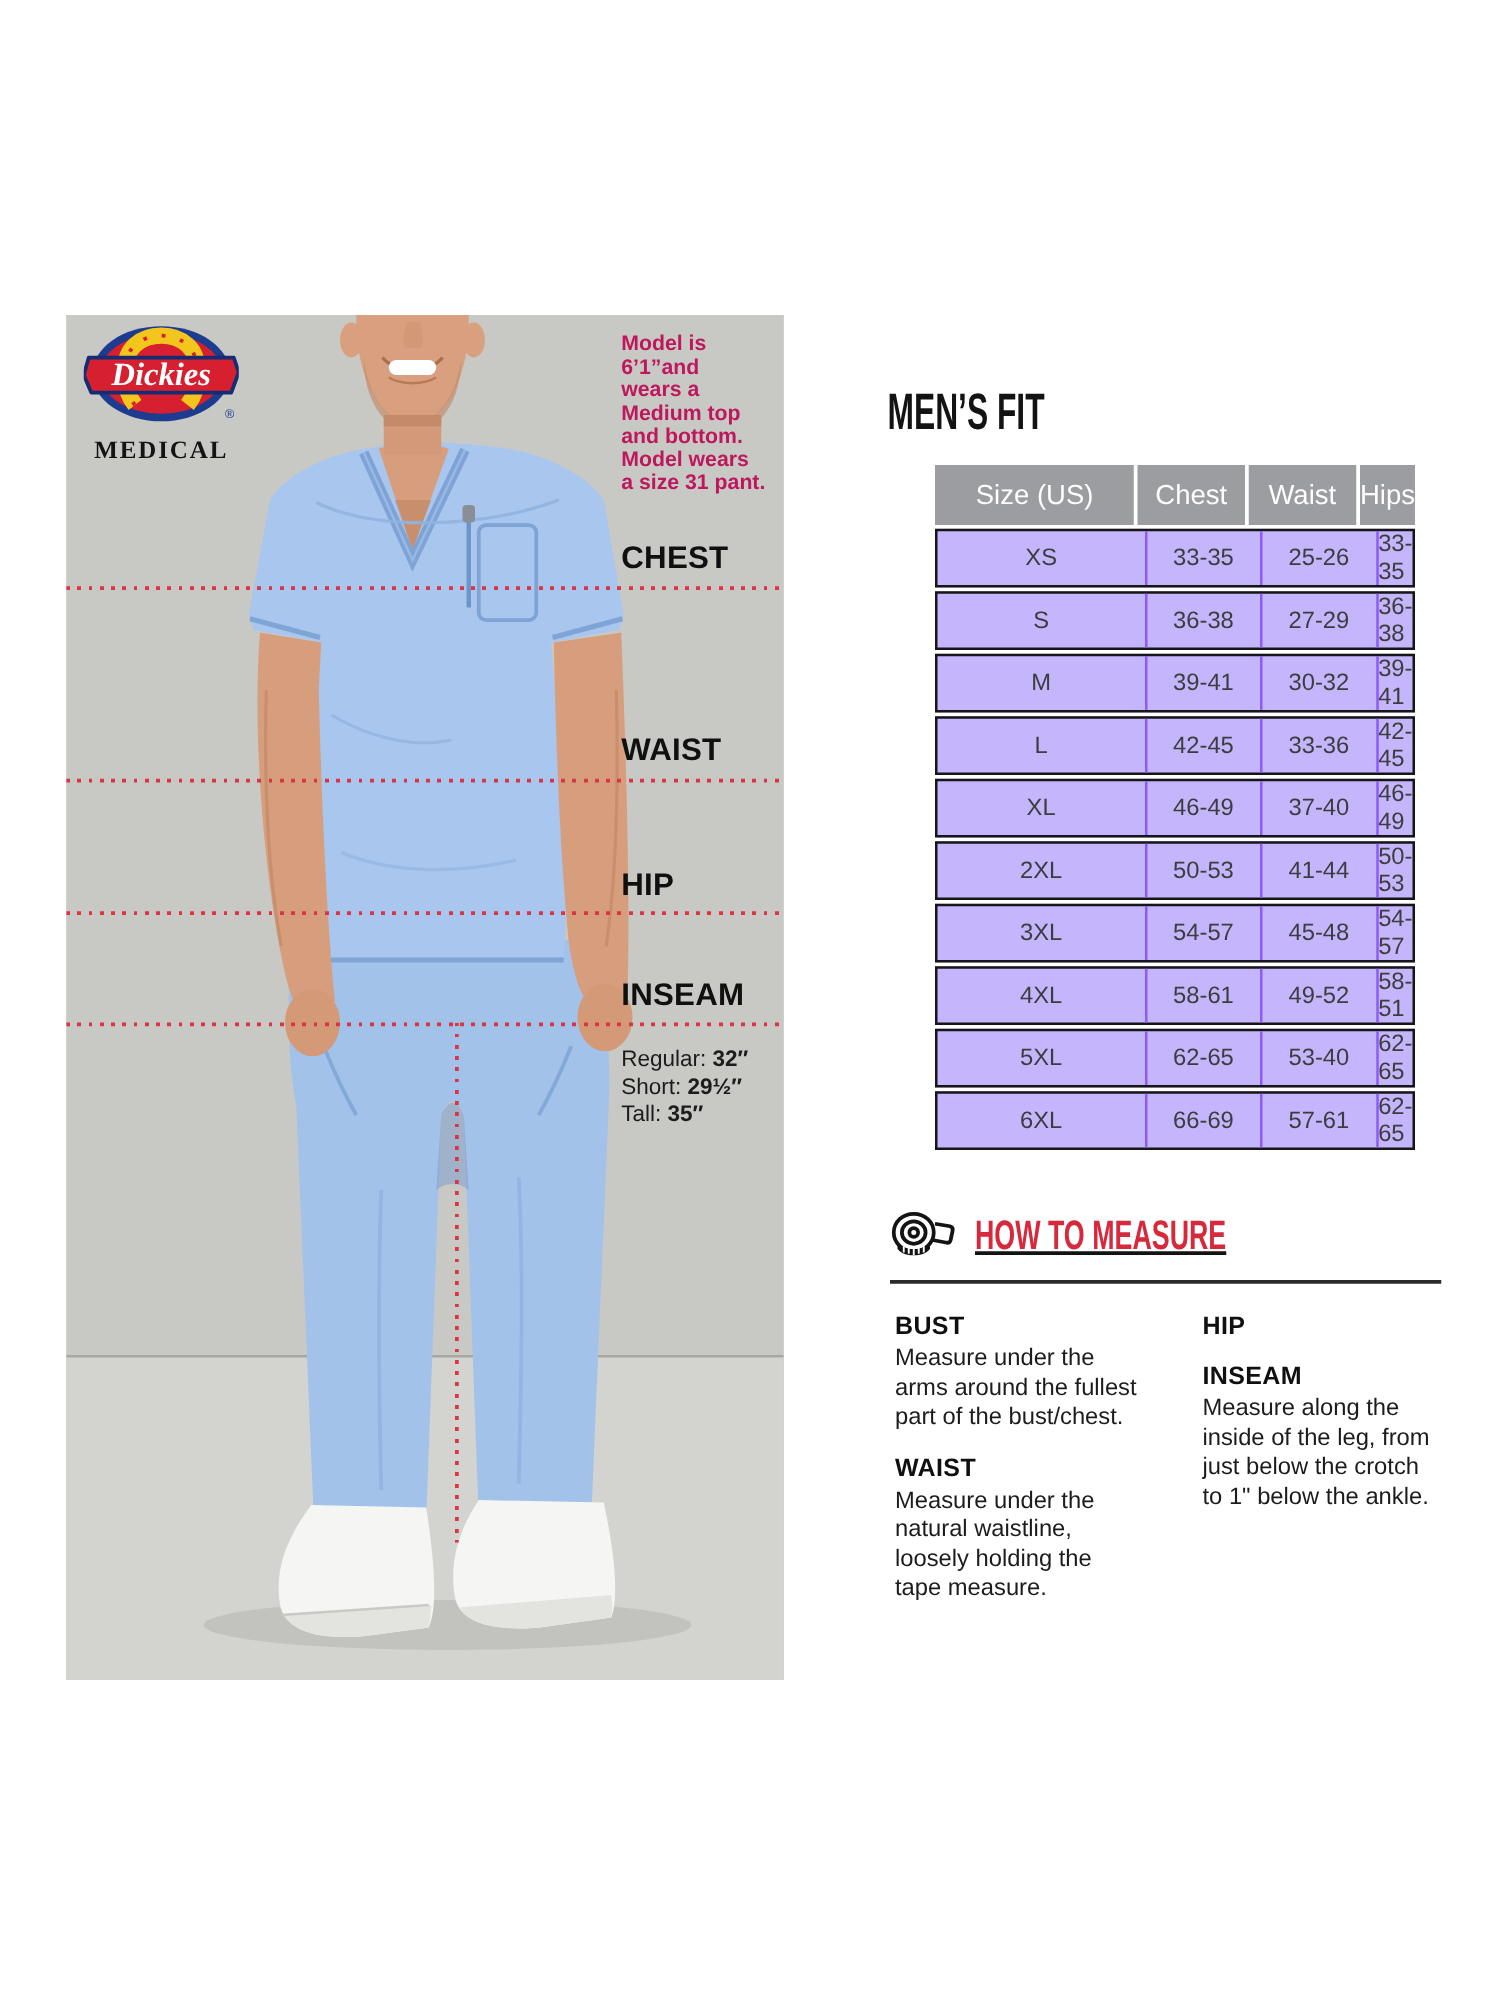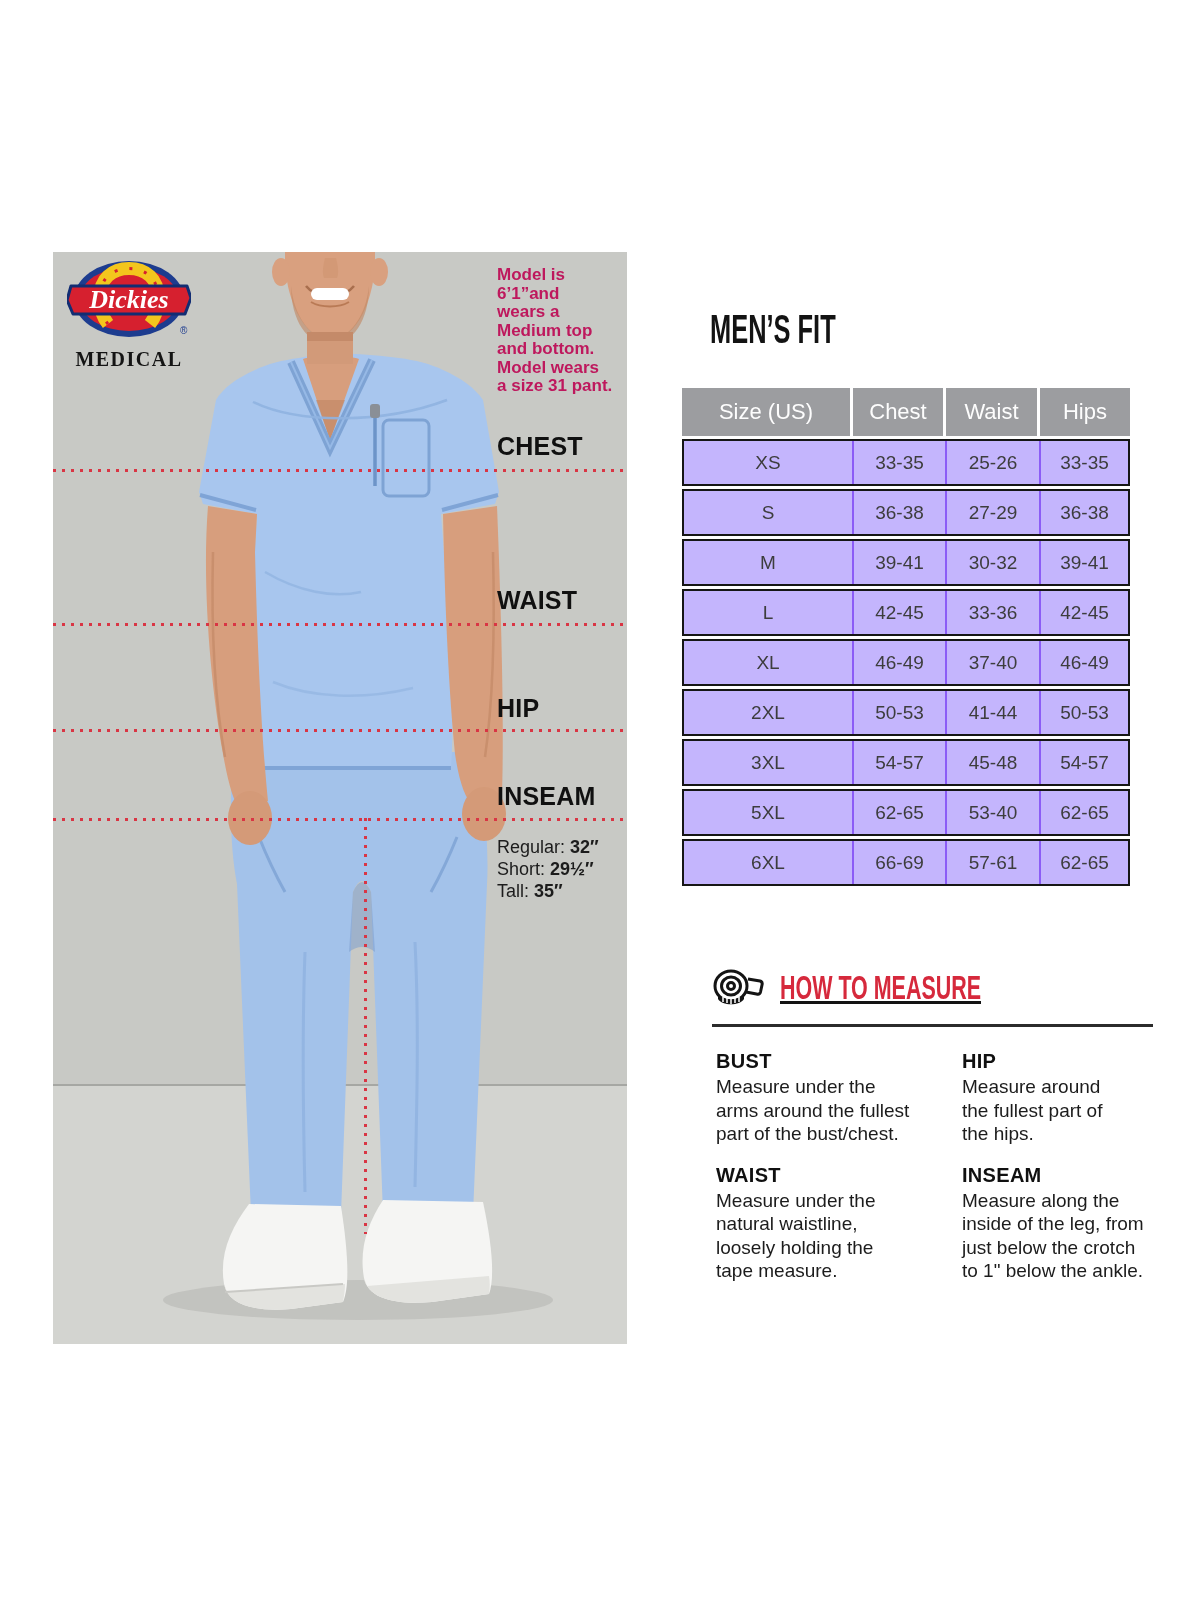--- a/index.html
+++ b/index.html
@@ -36,21 +36,21 @@
   }
   .inseam-options{
     position:absolute;left:444px;top:584px;z-index:3;font-size:18px;line-height:22px;color:#1c1c1c;
   }
   .inseam-options .val{font-weight:bold;}
   
   .fit-title{
     position:absolute;left:710px;top:306px;font-size:41px;font-weight:900;color:#131313;
     transform:scaleX(0.62);transform-origin:left top;white-space:nowrap;letter-spacing:0px;
   }
-  .size-table{position:absolute;left:682px;top:372px;width:448px;margin-top:16px;}
+  .size-table{position:absolute;left:748px;top:372px;width:384px;}
   .t-head{
     display:flex;height:48px;background:#9c9da0;color:#fdfdfd;font-size:22px;align-items:center;
   }
   .t-head .hc{display:flex;align-items:center;justify-content:center;height:100%;box-sizing:border-box;}
   .t-head .hc + .hc{border-left:3px solid #ffffff;}
   .t-row{
     display:flex;height:47px;box-sizing:border-box;border:2px solid #161616;background:#c4b5fd;
     margin-top:3px;font-size:19px;color:#3d3d3d;
   }
   .t-row .tc{display:flex;align-items:center;justify-content:center;height:100%;box-sizing:border-box;}
@@ -218,20 +218,26 @@
         <div class="tc c0">2XL</div>
         <div class="tc c1">50-53</div>
         <div class="tc c2">41-44</div>
         <div class="tc c3">50-53</div>
       </div>
       <div class="t-row">
         <div class="tc c0">3XL</div>
         <div class="tc c1">54-57</div>
         <div class="tc c2">45-48</div>
         <div class="tc c3">54-57</div>
+      </div>
+      <div class="t-row">
+        <div class="tc c0">4XL</div>
+        <div class="tc c1">58-61</div>
+        <div class="tc c2">49-52</div>
+        <div class="tc c3">58-51</div>
       </div>
       <div class="t-row">
         <div class="tc c0">5XL</div>
         <div class="tc c1">62-65</div>
         <div class="tc c2">53-40</div>
         <div class="tc c3">62-65</div>
       </div>
       <div class="t-row">
         <div class="tc c0">6XL</div>
         <div class="tc c1">66-69</div>
@@ -273,23 +279,20 @@
       <h4>WAIST</h4>
       <p>Measure under the
 natural waistline,
 loosely holding the
 tape measure.</p>
     </div>
   </div>
 <div class="m-col right" id="m-right">
     <div class="m-sec">
       <h4>HIP</h4>
-      <p>Measure around
-the fullest part of
-the hips.</p>
     </div>
     <div class="m-sec">
       <h4>INSEAM</h4>
       <p>Measure along the
 inside of the leg, from
 just below the crotch
 to 1" below the ankle.</p>
     </div>
   </div>
 

